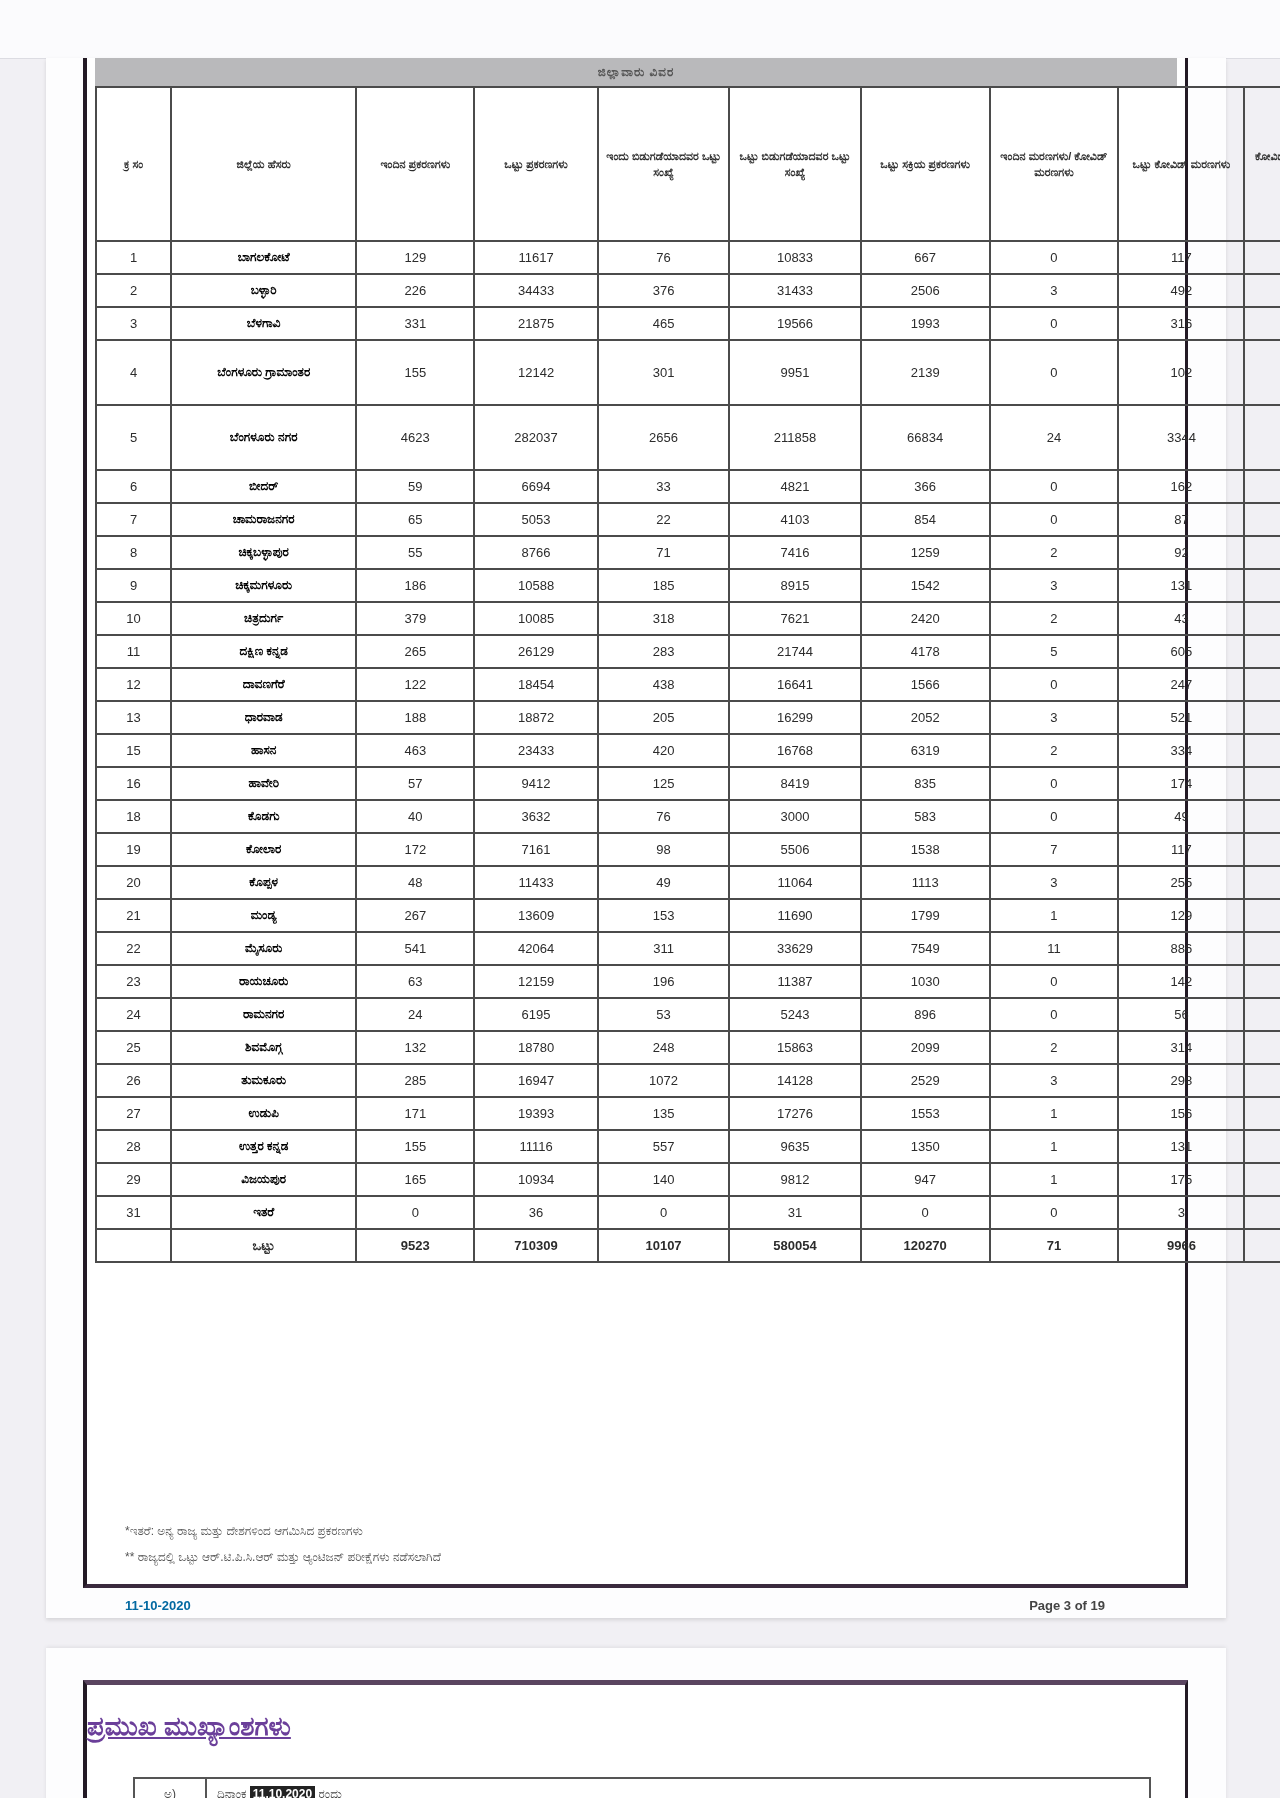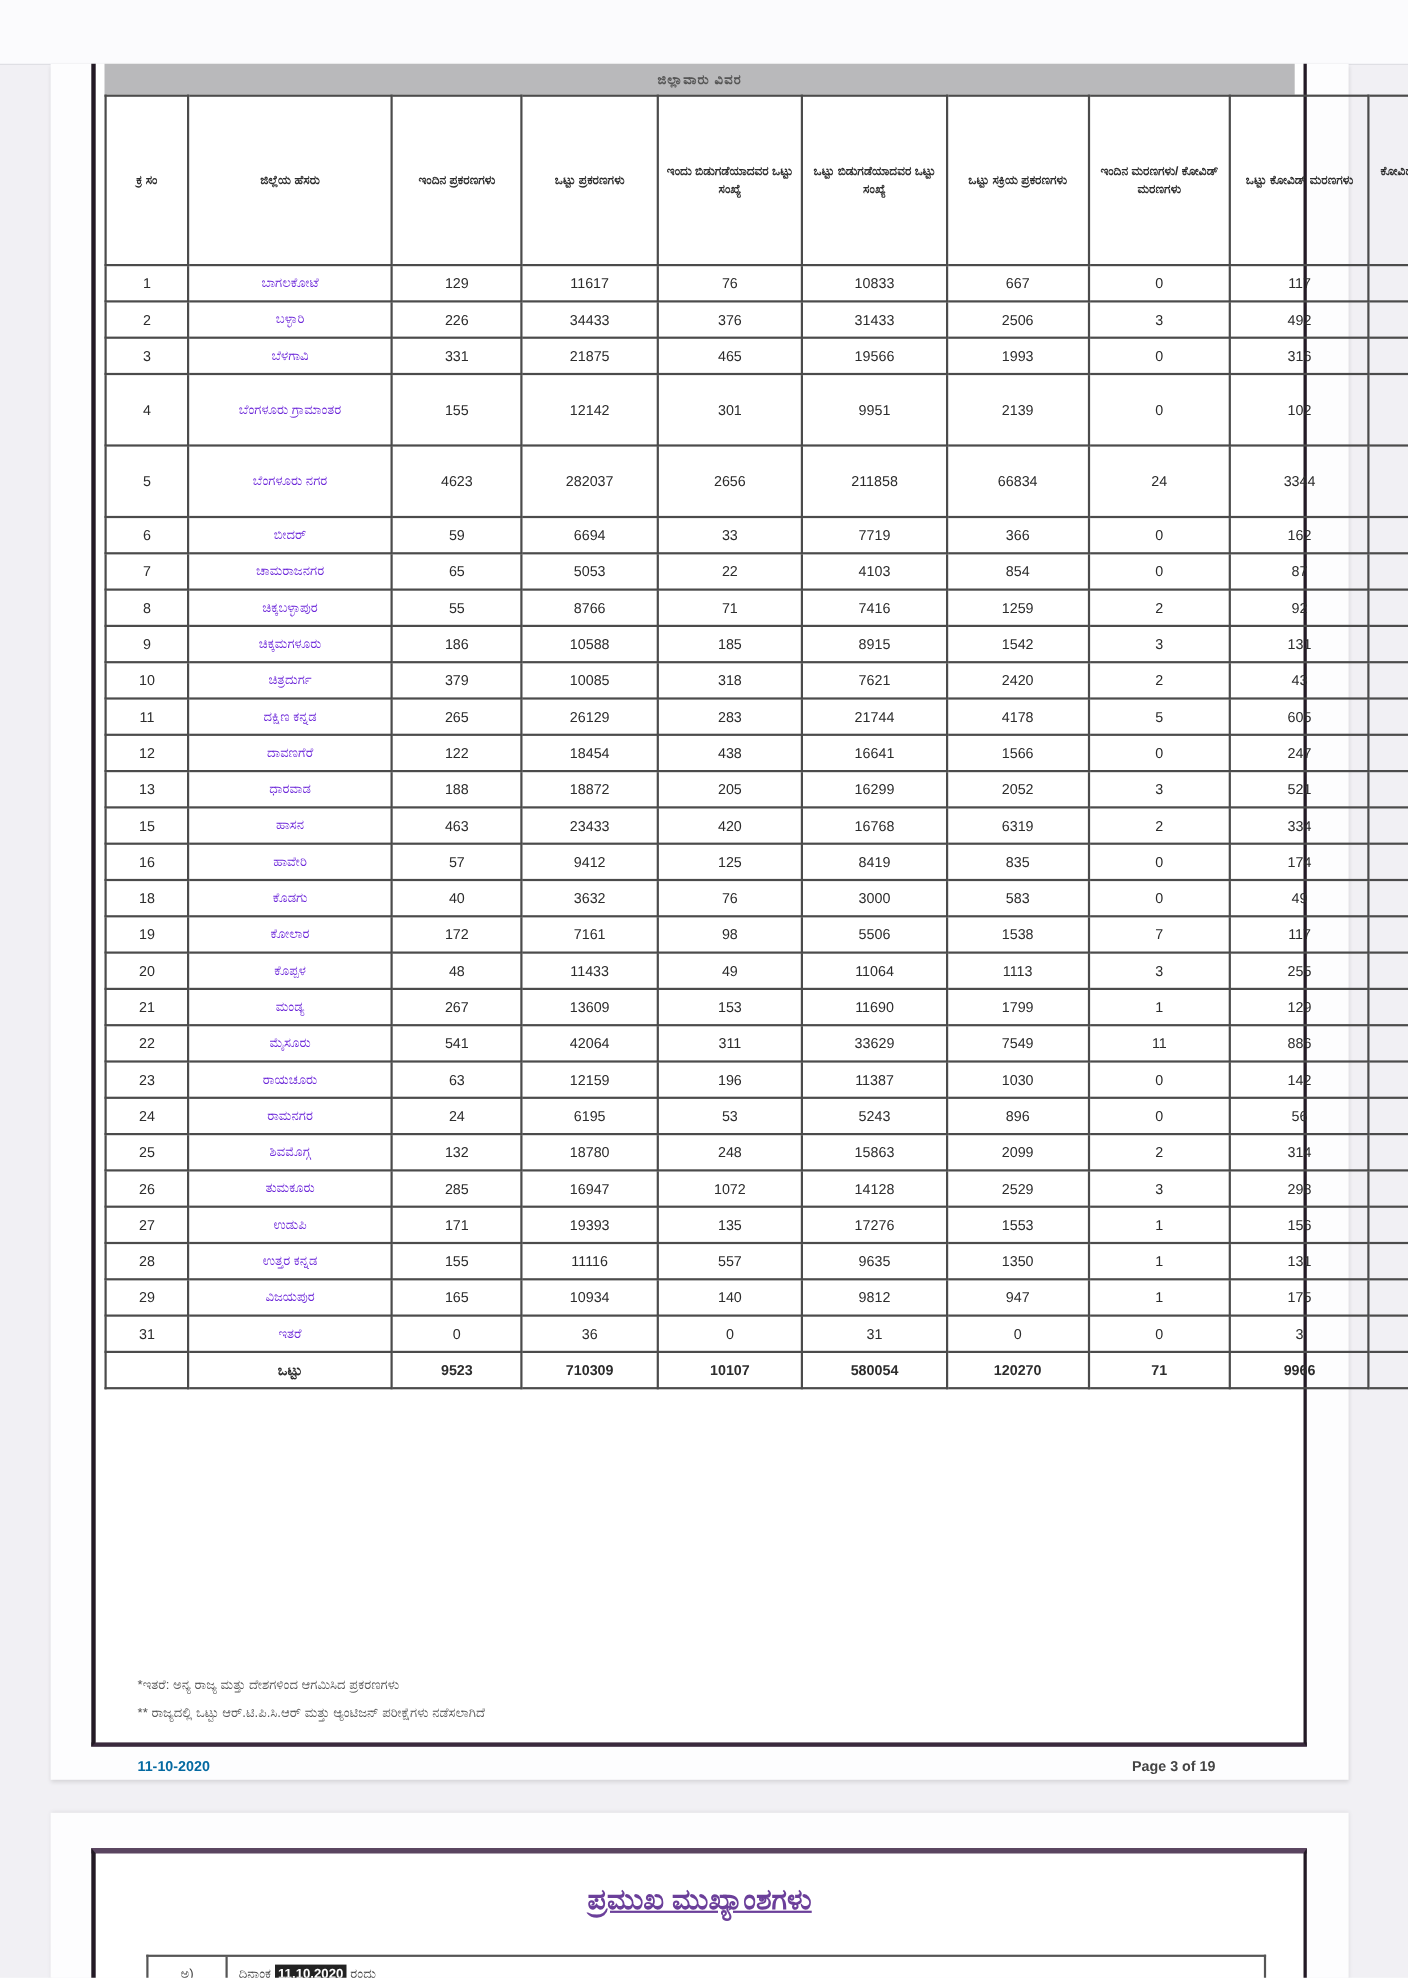--- a/index.html
+++ b/index.html
@@ -6,29 +6,29 @@
   body{width:1280px;height:1798px;background:#f1f0f4;font-family:"Liberation Sans",sans-serif;position:relative;overflow:hidden;}
   .topbar{position:absolute;left:0;top:0;width:1280px;height:58px;background:#fbfbfd;border-bottom:1px solid #dcdce2;}
   .sheet{position:absolute;left:46px;top:58px;width:1180px;height:1560px;background:#fdfdfe;box-shadow:0 2px 4px rgba(0,0,0,.12);}
   .page{position:absolute;left:83px;top:58px;width:1105px;height:1530px;background:#fff;border-left:4px solid #231a25;border-right:3px solid #231a25;border-bottom:4px solid #3a2a3d;box-sizing:border-box;padding-left:47px;}
   .graybar{position:absolute;left:8px;top:0;right:8px;height:28px;background:#b9b9bb;display:flex;align-items:center;justify-content:center;}
   .graybar span{font-size:12px;font-weight:bold;color:#555;letter-spacing:1px;}
   table.data{position:absolute;left:8px;top:28px;width:1274px;border-collapse:collapse;table-layout:fixed;}
   table.data th, table.data td{border:2px solid #4b4b4b;text-align:center;vertical-align:middle;font-family:"Liberation Sans",sans-serif;color:#2c2c2c;}
   table.data th{font-size:11px;font-weight:bold;height:148px;padding:2px;line-height:1.5;}
   table.data td{font-size:13px;height:31px;padding:0 2px;}
-  table.data td.name{font-size:12px;color:#6d28d9;line-height:1.2;}
+  table.data td.name{font-size:12px;color:#000000;line-height:1.2;font-weight:bold;}
   table.data tr.tall td{height:63px;}
   table.data tr.total td{font-weight:bold;font-size:13px;}
   .notes{position:absolute;left:38px;top:1460px;font-size:12px;color:#555;line-height:26px;}
   .footer-date{position:absolute;left:38px;top:1540px;font-size:13px;font-weight:bold;color:#0369a1;}
   .footer-page{position:absolute;right:80px;top:1540px;font-size:13px;font-weight:bold;color:#444;}
   .sheet2{position:absolute;left:46px;top:1648px;width:1180px;height:160px;background:#fdfdfe;box-shadow:0 -1px 4px rgba(0,0,0,.08);}
   .page2{position:absolute;left:83px;top:1680px;width:1105px;height:140px;background:#fff;border-top:5px solid #5a4560;border-left:4px solid #231a25;border-right:3px solid #231a25;box-sizing:border-box;}
-  .page2-title{position:absolute;left:0;right:0;top:26px;text-align:center;font-size:26px;font-weight:bold;color:#6b3f9a;text-decoration:underline;}
+  .page2-title{position:absolute;left:0;right:0;top:26px;font-size:26px;font-weight:bold;color:#6b3f9a;text-decoration:underline;}
   .page2-row{position:absolute;left:46px;right:34px;top:92px;height:30px;border:2px solid #555;border-bottom:none;display:flex;align-items:center;font-size:12px;color:#444;}
   .page2-row .cell-sn{width:70px;border-right:2px solid #555;height:100%;display:flex;align-items:center;justify-content:center;}
   .page2-row .cell-text{padding-left:10px;}
   .page2-row .hl{background:#222;color:#fff;padding:1px 3px;font-weight:bold;}
 </style>
 </head>
 <body>
 
 <div class="topbar"></div>
 <div class="sheet"></div>
@@ -124,21 +124,21 @@
           <td>24</td>
           <td>3344</td>
           <td>1</td>
         </tr>
         <tr>
           <td>6</td>
           <td class="name">ಬೀದರ್</td>
           <td>59</td>
           <td>6694</td>
           <td>33</td>
-          <td>7719</td>
+          <td>4821</td>
           <td>366</td>
           <td>0</td>
           <td>162</td>
           <td>4</td>
         </tr>
         <tr>
           <td>7</td>
           <td class="name">ಚಾಮರಾಜನಗರ</td>
           <td>65</td>
           <td>5053</td>

